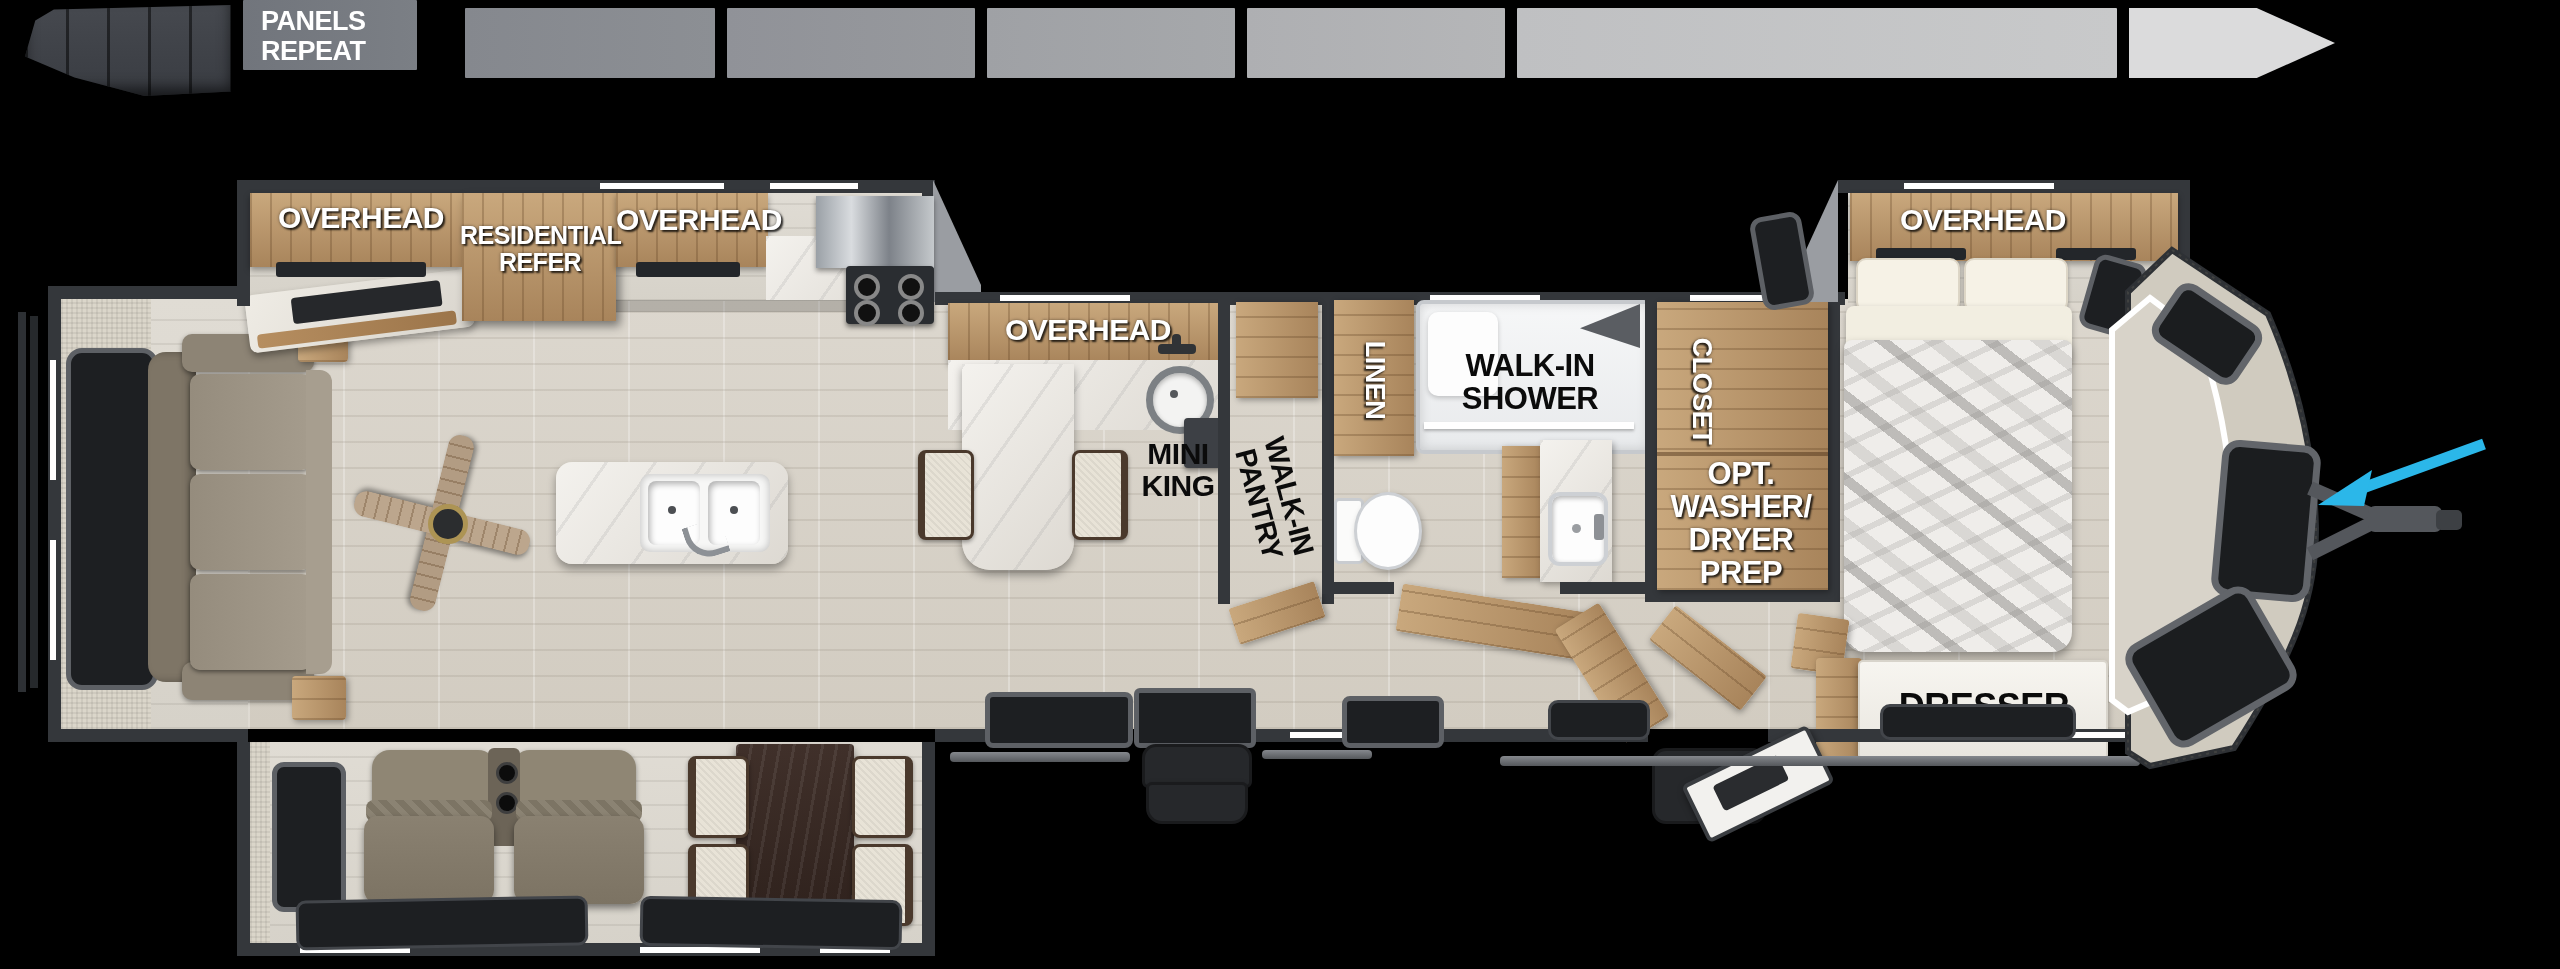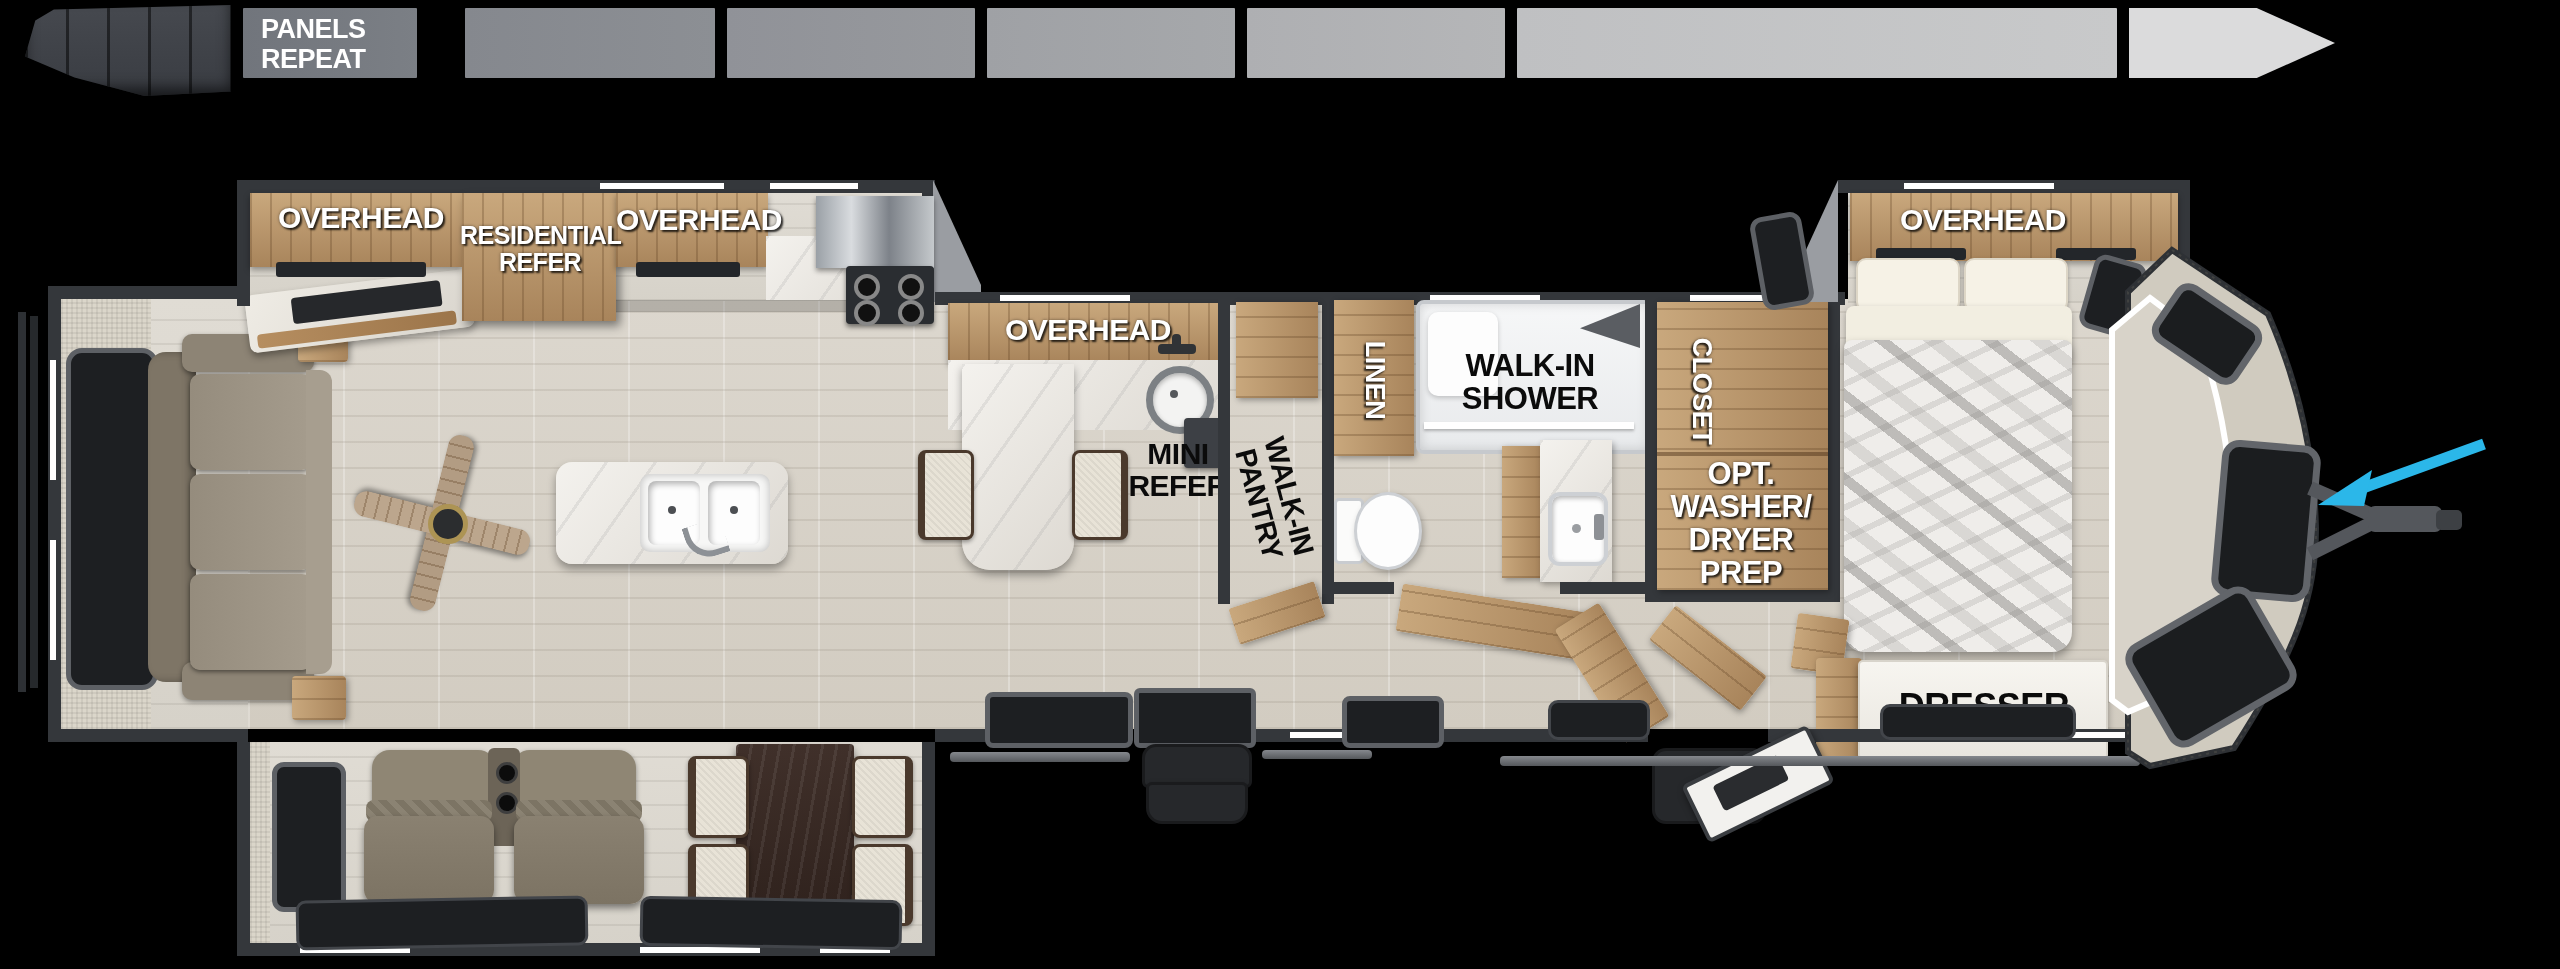--- a/index.html
+++ b/index.html
@@ -43,21 +43,21 @@
 </style>
 </head>
 <body>
 
 <div id="stage">
 
   <div class="abs" style="left:25px;top:4px;width:206px;height:92px;
               background:repeating-linear-gradient(90deg, rgba(0,0,0,.5) 0 3px, rgba(0,0,0,0) 3px 41px),linear-gradient(180deg,#46494f,#393c42);
               clip-path:polygon(14% 6%,100% 1%,100% 95%,58% 100%,24% 80%,0 57%,5% 18%);
               box-shadow:inset 0 -8px 14px rgba(0,0,0,.6);"></div>
-  <div class="abs seg" style="left:243px;top:8px;width:174px;height:70px;background:linear-gradient(90deg,#71757c,#7b7f85);">
+  <div class="abs seg" style="left:243px;top:0;width:174px;height:70px;background:linear-gradient(90deg,#71757c,#7b7f85);">
     <div class="abs lblw" style="left:18px;top:6px;width:160px;font-size:27px;text-align:left;text-shadow:none;line-height:1.12;">PANELS
 REPEAT</div>
   </div>
   <div class="abs seg" style="left:465px;top:8px;width:250px;height:70px;background:linear-gradient(90deg,#85888e,#8c8f94);"></div>
   <div class="abs seg" style="left:727px;top:8px;width:248px;height:70px;background:linear-gradient(90deg,#909298,#97999d);"></div>
   <div class="abs seg" style="left:987px;top:8px;width:248px;height:70px;background:linear-gradient(90deg,#9fa1a5,#a6a8ab);"></div>
   <div class="abs seg" style="left:1247px;top:8px;width:258px;height:70px;background:linear-gradient(90deg,#aeafb2,#b5b6b8);"></div>
   <div class="abs seg" style="left:1517px;top:8px;width:600px;height:70px;background:linear-gradient(90deg,#bfc0c2,#c8c9ca);"></div>
   <div class="abs" style="left:2129px;top:8px;width:206px;height:70px;background:#dbdbdc;
               clip-path:polygon(0 0,62% 0,100% 50%,62% 100%,0 100%);"></div>
@@ -153,21 +153,21 @@
   <div class="abs chair" style="left:918px;top:450px;width:46px;height:84px;border-left-width:7px;"></div>
   <div class="abs chair" style="left:1072px;top:450px;width:46px;height:84px;border-right-width:7px;"></div>
   <div class="abs" style="left:1146px;top:366px;width:54px;height:54px;border-radius:50%;background:#f3f3f2;border:7px solid #7c8084;box-shadow:inset 0 2px 5px rgba(0,0,0,.3);">
     <div class="abs" style="left:17px;top:17px;width:8px;height:8px;border-radius:50%;background:#55585c;"></div>
   </div>
   <div class="abs" style="left:1158px;top:344px;width:38px;height:10px;background:#303336;border-radius:4px;"></div>
   <div class="abs" style="left:1172px;top:334px;width:9px;height:20px;background:#303336;border-radius:4px;"></div>
   <div class="abs" style="left:1184px;top:418px;width:38px;height:50px;background:#3d4045;border-radius:4px;box-shadow:0 3px 5px rgba(0,0,0,.4);"></div>
   <div class="abs lblw" style="left:968px;top:314px;width:240px;font-size:30px;">OVERHEAD</div>
   <div class="abs lblb" style="left:1116px;top:438px;width:124px;font-size:30px;">MINI
-REFER</div>
+KING</div>
 
   <div class="abs wall" style="left:1218px;top:292px;width:12px;height:312px;"></div>
   <div class="abs wall" style="left:1322px;top:292px;width:12px;height:312px;"></div>
   <div class="abs woodv" style="left:1236px;top:302px;width:82px;height:96px;"></div>
   <div class="abs" style="left:1224px;top:402px;width:100px;height:196px;">
     <div class="rot lblb" style="width:170px;transform:translate(-50%,-50%) rotate(75deg);font-size:29px;">WALK-IN
 PANTRY</div>
   </div>
   <div class="abs woodv" style="left:1232px;top:594px;width:90px;height:38px;transform:rotate(-18deg);border-radius:3px;"></div>
 

